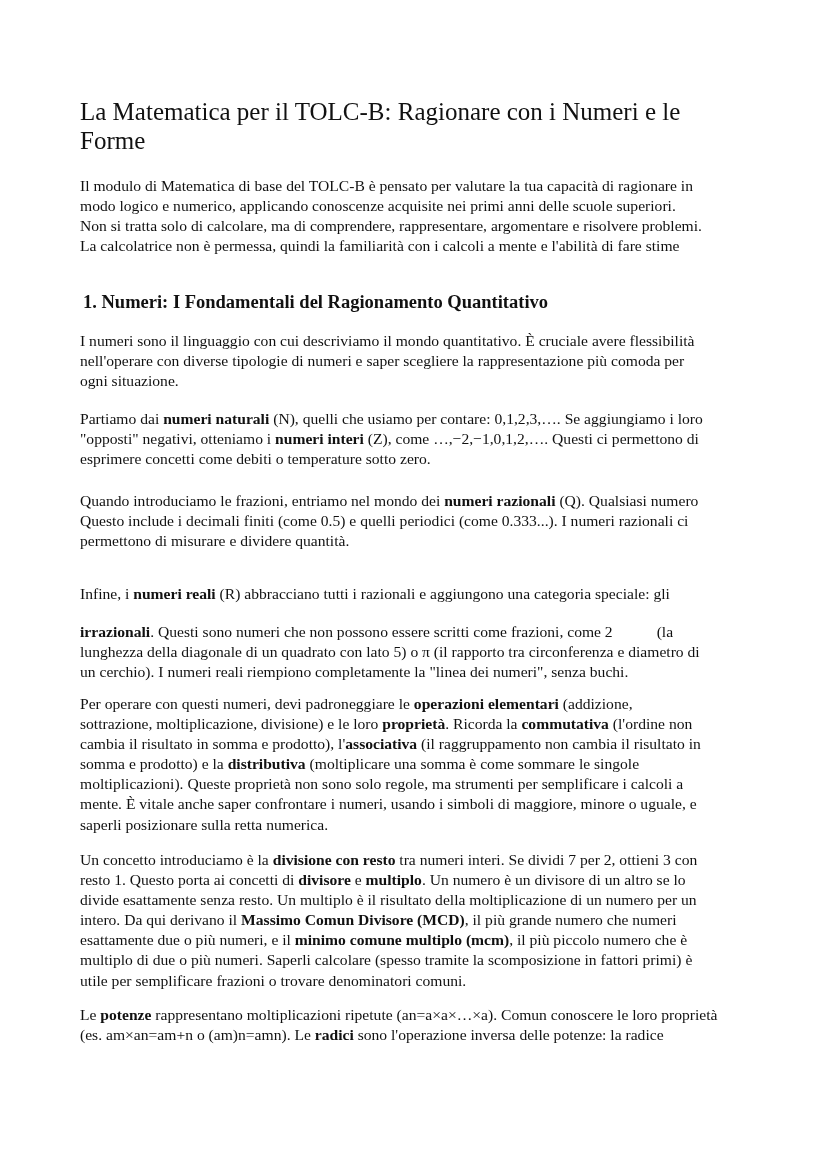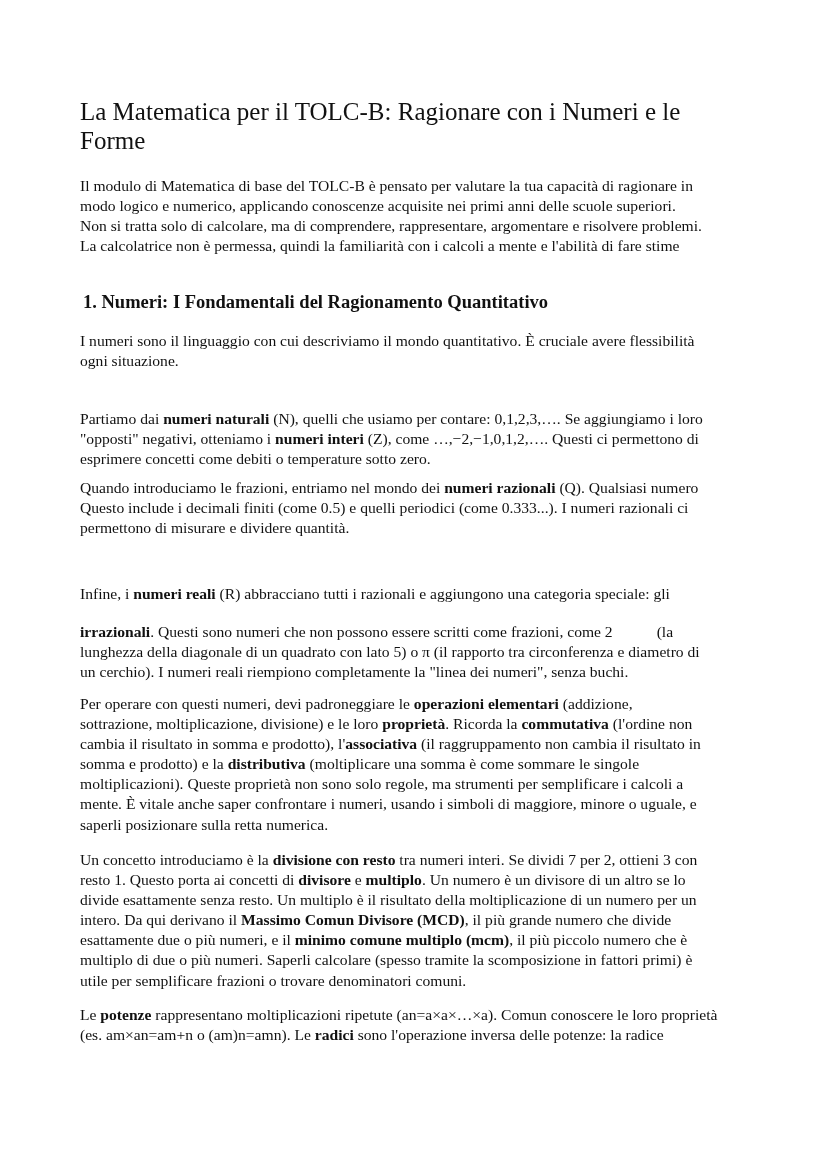--- a/index.html
+++ b/index.html
@@ -27,30 +27,31 @@
     <span class="ln">Il modulo di Matematica di base del TOLC-B è pensato per valutare la tua capacità di ragionare in</span>
     <span class="ln">modo logico e numerico, applicando conoscenze acquisite nei primi anni delle scuole superiori.</span>
     <span class="ln">Non si tratta solo di calcolare, ma di comprendere, rappresentare, argomentare e risolvere problemi.</span>
     <span class="ln">La calcolatrice non è permessa, quindi la familiarità con i calcoli a mente e l'abilità di fare stime</span>
   </p>
 
   <h2 style="top:291px">1. Numeri: I Fondamentali del Ragionamento Quantitativo</h2>
 
   <p class="para" style="top:331px">
     <span class="ln">I numeri sono il linguaggio con cui descriviamo il mondo quantitativo. È cruciale avere flessibilità</span>
+    <span class="ln">nell'operare con diverse tipologie di numeri e saper scegliere la rappresentazione più comoda per</span>
     <span class="ln">ogni situazione.</span>
   </p>
 
   <p class="para" style="top:409px">
     <span class="ln"><span>Partiamo dai </span><b>numeri naturali</b><span> (N), quelli che usiamo per contare: 0,1,2,3,…. Se aggiungiamo i loro</span></span>
     <span class="ln"><span>"opposti" negativi, otteniamo i </span><b>numeri interi</b><span> (Z), come …,−2,−1,0,1,2,…. Questi ci permettono di</span></span>
     <span class="ln">esprimere concetti come debiti o temperature sotto zero.</span>
   </p>
 
-  <p class="para" style="top:478px">
+  <p class="para" style="top:491px">
     <span class="ln"><span>Quando introduciamo le frazioni, entriamo nel mondo dei </span><b>numeri razionali</b><span> (Q). Qualsiasi numero</span></span>
     <span class="ln">Questo include i decimali finiti (come 0.5) e quelli periodici (come 0.333...). I numeri razionali ci</span>
     <span class="ln">permettono di misurare e dividere quantità.</span>
   </p>
 
   <p class="para" style="top:584px">
     <span class="ln"><span>Infine, i </span><b>numeri reali</b><span> (R) abbracciano tutti i razionali e aggiungono una categoria speciale: gli</span></span>
   </p>
 
   <p class="para" style="top:622px">
@@ -66,21 +67,21 @@
     <span class="ln"><span>somma e prodotto) e la </span><b>distributiva</b><span> (moltiplicare una somma è come sommare le singole</span></span>
     <span class="ln">moltiplicazioni). Queste proprietà non sono solo regole, ma strumenti per semplificare i calcoli a</span>
     <span class="ln">mente. È vitale anche saper confrontare i numeri, usando i simboli di maggiore, minore o uguale, e</span>
     <span class="ln">saperli posizionare sulla retta numerica.</span>
   </p>
 
   <p class="para" style="top:850px">
     <span class="ln"><span>Un concetto introduciamo è la </span><b>divisione con resto</b><span> tra numeri interi. Se dividi 7 per 2, ottieni 3 con</span></span>
     <span class="ln"><span>resto 1. Questo porta ai concetti di </span><b>divisore</b><span> e </span><b>multiplo</b><span>. Un numero è un divisore di un altro se lo</span></span>
     <span class="ln">divide esattamente senza resto. Un multiplo è il risultato della moltiplicazione di un numero per un</span>
-    <span class="ln"><span>intero. Da qui derivano il </span><b>Massimo Comun Divisore (MCD)</b><span>, il più grande numero che divide</span></span>
+    <span class="ln"><span>intero. Da qui derivano il </span><b>Massimo Comun Divisore (MCD)</b><span>, il più grande numero che numeri</span></span>
     <span class="ln"><span>esattamente due o più numeri, e il </span><b>minimo comune multiplo (mcm)</b><span>, il più piccolo numero che è</span></span>
     <span class="ln">multiplo di due o più numeri. Saperli calcolare (spesso tramite la scomposizione in fattori primi) è</span>
     <span class="ln">utile per semplificare frazioni o trovare denominatori comuni.</span>
   </p>
 
   <p class="para" style="top:1005px">
     <span class="ln"><span>Le </span><b>potenze</b><span> rappresentano moltiplicazioni ripetute (an=a×a×…×a). Comun conoscere le loro proprietà</span></span>
     <span class="ln"><span>(es. am×an=am+n o (am)n=amn). Le </span><b>radici</b><span> sono l'operazione inversa delle potenze: la radice</span></span>
   </p>
 

